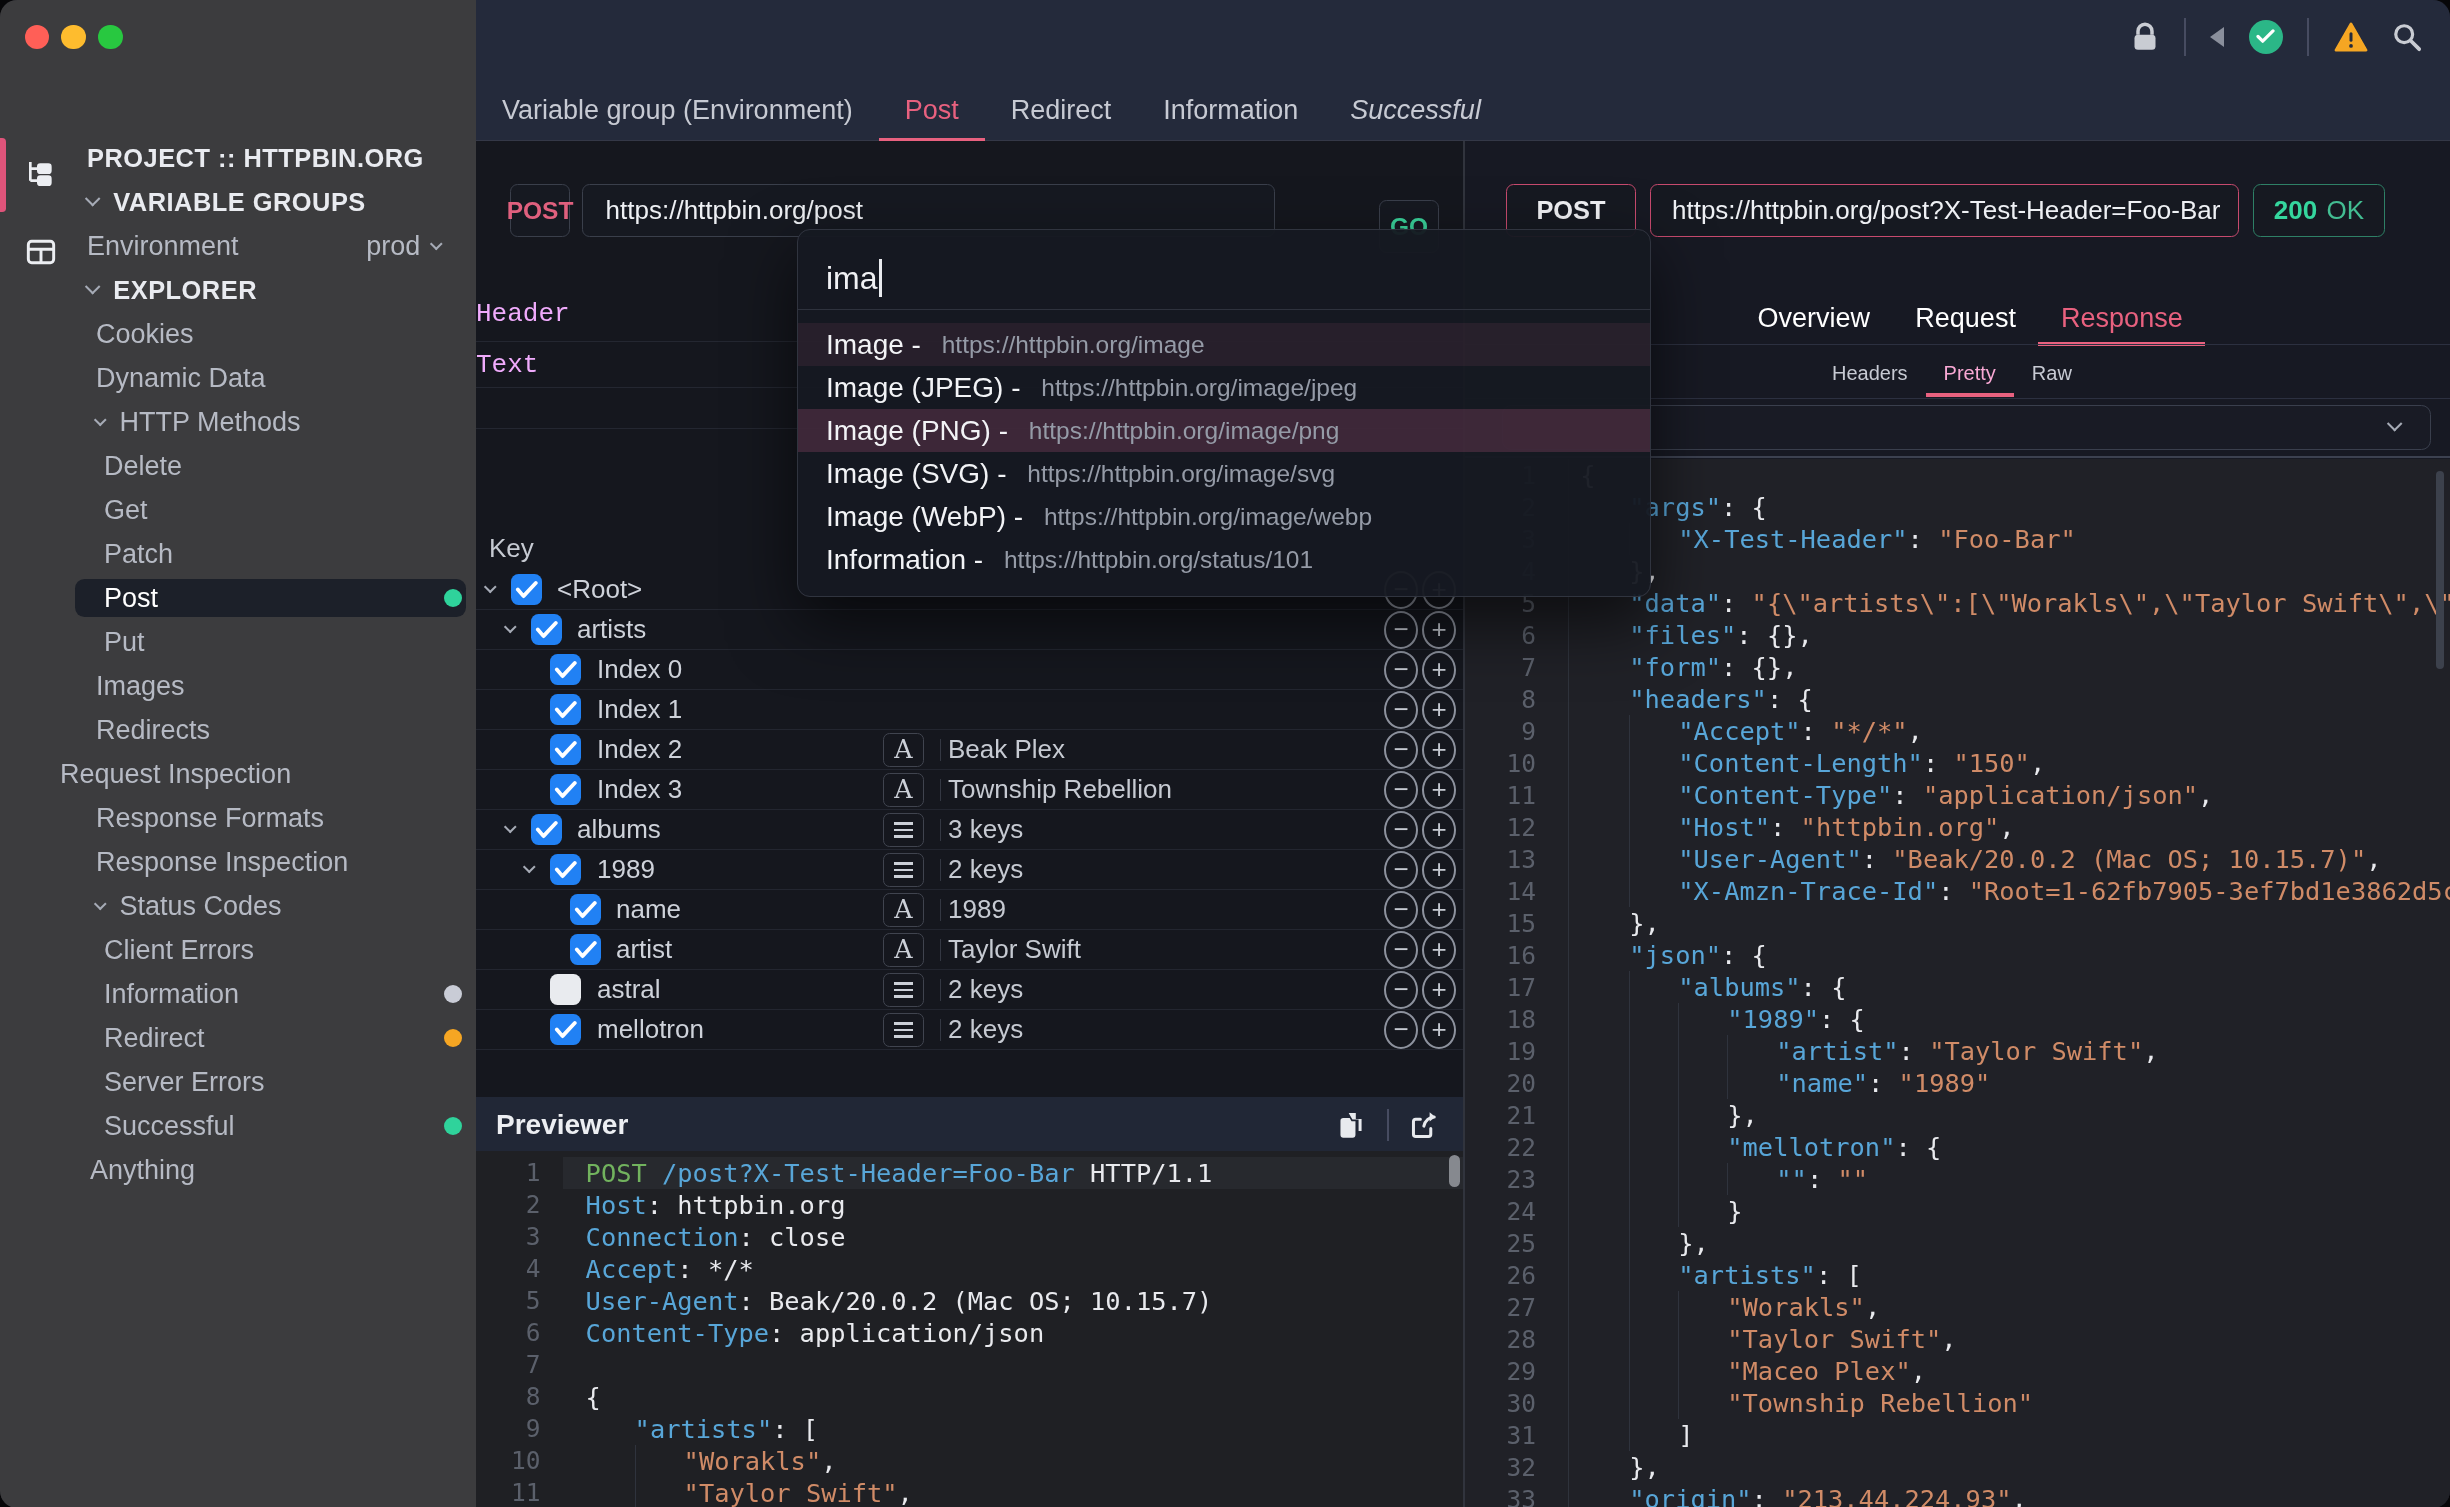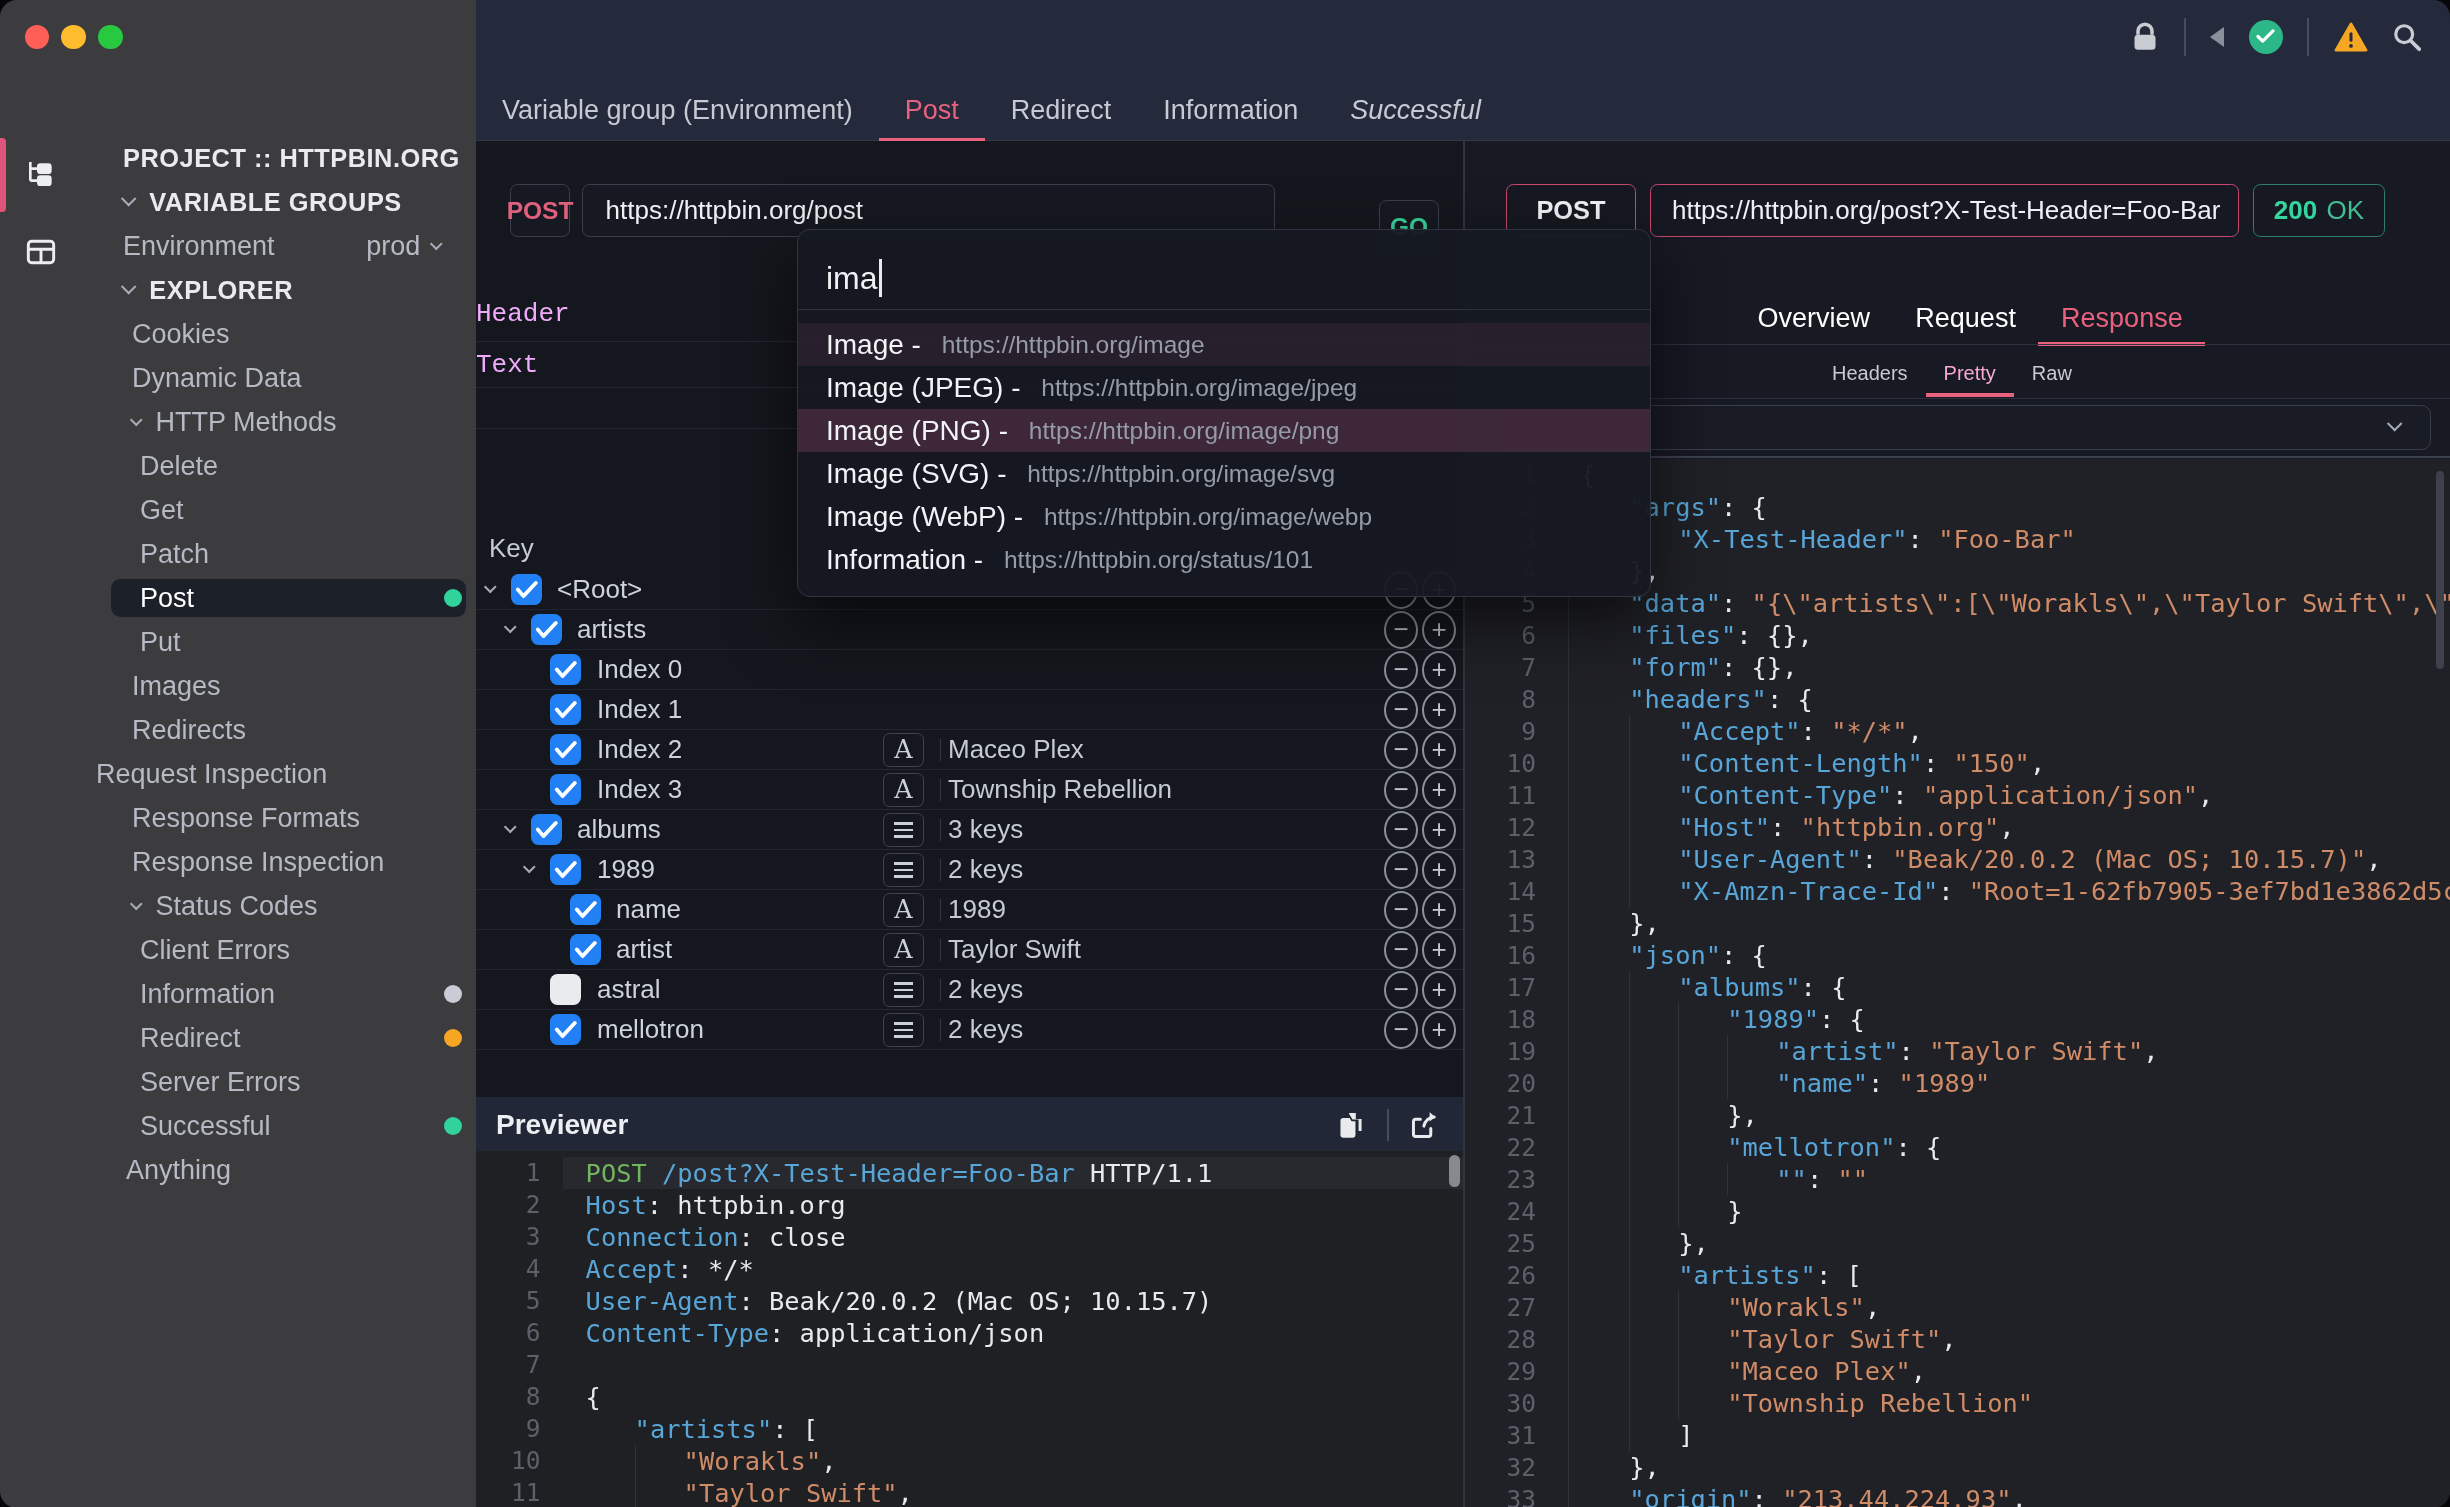--- a/index.html
+++ b/index.html
@@ -8,21 +8,21 @@
     overflow:hidden;font-family:"Liberation Sans",sans-serif;}
   
   .sidebar{position:absolute;left:0;top:0;width:476px;height:1508px;background:#3c3c3e;}
   .traffic{position:absolute;left:24.5px;top:24.5px;display:flex;gap:12.3px;}
   .tl{width:24.5px;height:24.5px;border-radius:50%;}
   .tl.red{background:#ff5f57}.tl.yellow{background:#febc2e}.tl.green{background:#28c840}
   .rail{position:absolute;left:0;top:0;width:75px;height:100%;}
   .rail-accent{position:absolute;left:0;top:138px;width:5.7px;height:74px;background:#df547a;border-radius:0 3.8px 3.8px 0;}
   .rail-icon{position:absolute;left:24.5px;width:32px;height:32px;color:#eceef2;}
   .side-list{position:absolute;left:0;top:136px;width:476px;}
-  .srow{position:relative;height:44px;display:flex;align-items:center;font-size:27px;color:#b6bac4;margin-left:36px;}
+  .srow{position:relative;height:44px;display:flex;align-items:center;font-size:27px;color:#b6bac4;}
   .srow .pill{position:absolute;left:75px;right:10.4px;top:2.8px;bottom:2.8px;background:#1c2029;border-radius:9.4px;}
   .srow>*{position:relative;}
   .srow .lbl-section{font-weight:bold;font-size:25.4px;color:#e9ebf0;letter-spacing:0.5px;}
   .srow .lbl-selected{color:#ffffff;}
   .sdot{position:absolute;right:14px;top:50%;margin-top:-9px;width:18px;height:18px;border-radius:50%;}
   .env-val{position:absolute;right:36px;display:flex;align-items:center;gap:11.3px;color:#b6bac4;}
   
   .chev{display:inline-block;width:11.3px;height:11.3px;border-right:2.4px solid #a6abb6;border-bottom:2.4px solid #a6abb6;}
   .chev.down{transform:rotate(45deg) translate(-1.9px,-1.9px);}
   .chev.right{transform:rotate(-45deg);}
@@ -341,21 +341,21 @@
           <span class="cbx" style="left: 74px;">
             <svg width="23.6" height="20" viewBox="0 0 25 21">
               <path d="M3 10 l6 7 L22 3" fill="none" stroke="#fff" stroke-width="4" stroke-linecap="round" stroke-linejoin="round"></path>
             </svg>
           </span>
           <span class="tlabel" style="left: 121px;">Index 2</span>
           <span class="tbox">
             <span class="glyphA">A</span>
           </span>
           <span class="coldiv"></span>
-          <span class="tvalue">Maceo Plex</span>
+          <span class="tvalue">Beak Plex</span>
           <span class="cbtn minus">−</span>
           <span class="cbtn plus">+</span>
         </div>
         <div class="trow">
           <span class="cbx" style="left: 74px;">
             <svg width="23.6" height="20" viewBox="0 0 25 21">
               <path d="M3 10 l6 7 L22 3" fill="none" stroke="#fff" stroke-width="4" stroke-linecap="round" stroke-linejoin="round"></path>
             </svg>
           </span>
           <span class="tlabel" style="left: 121px;">Index 3</span>

